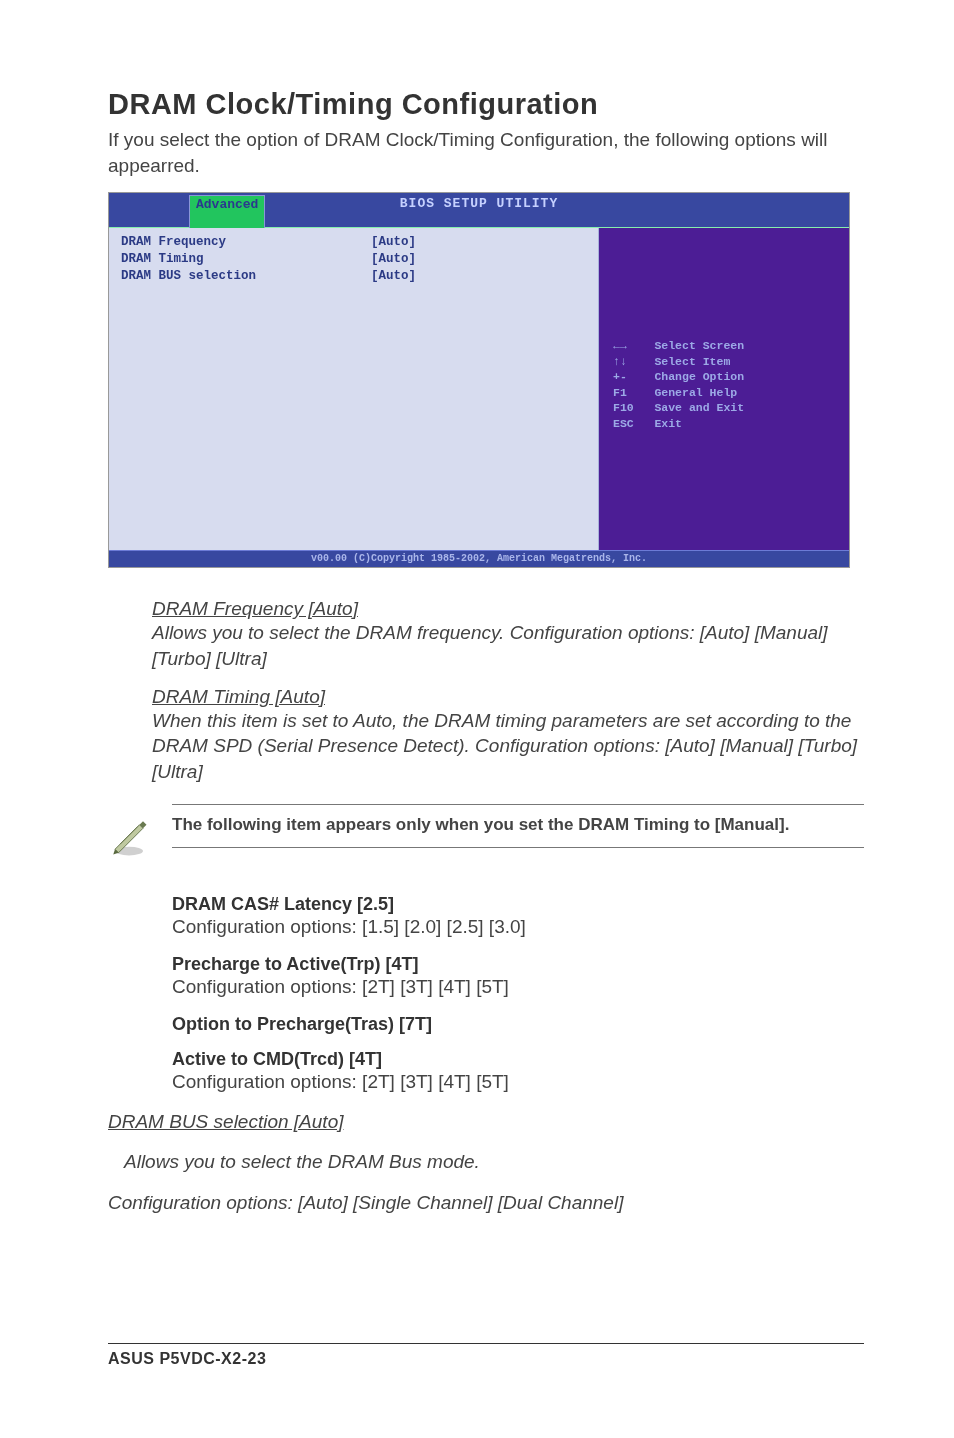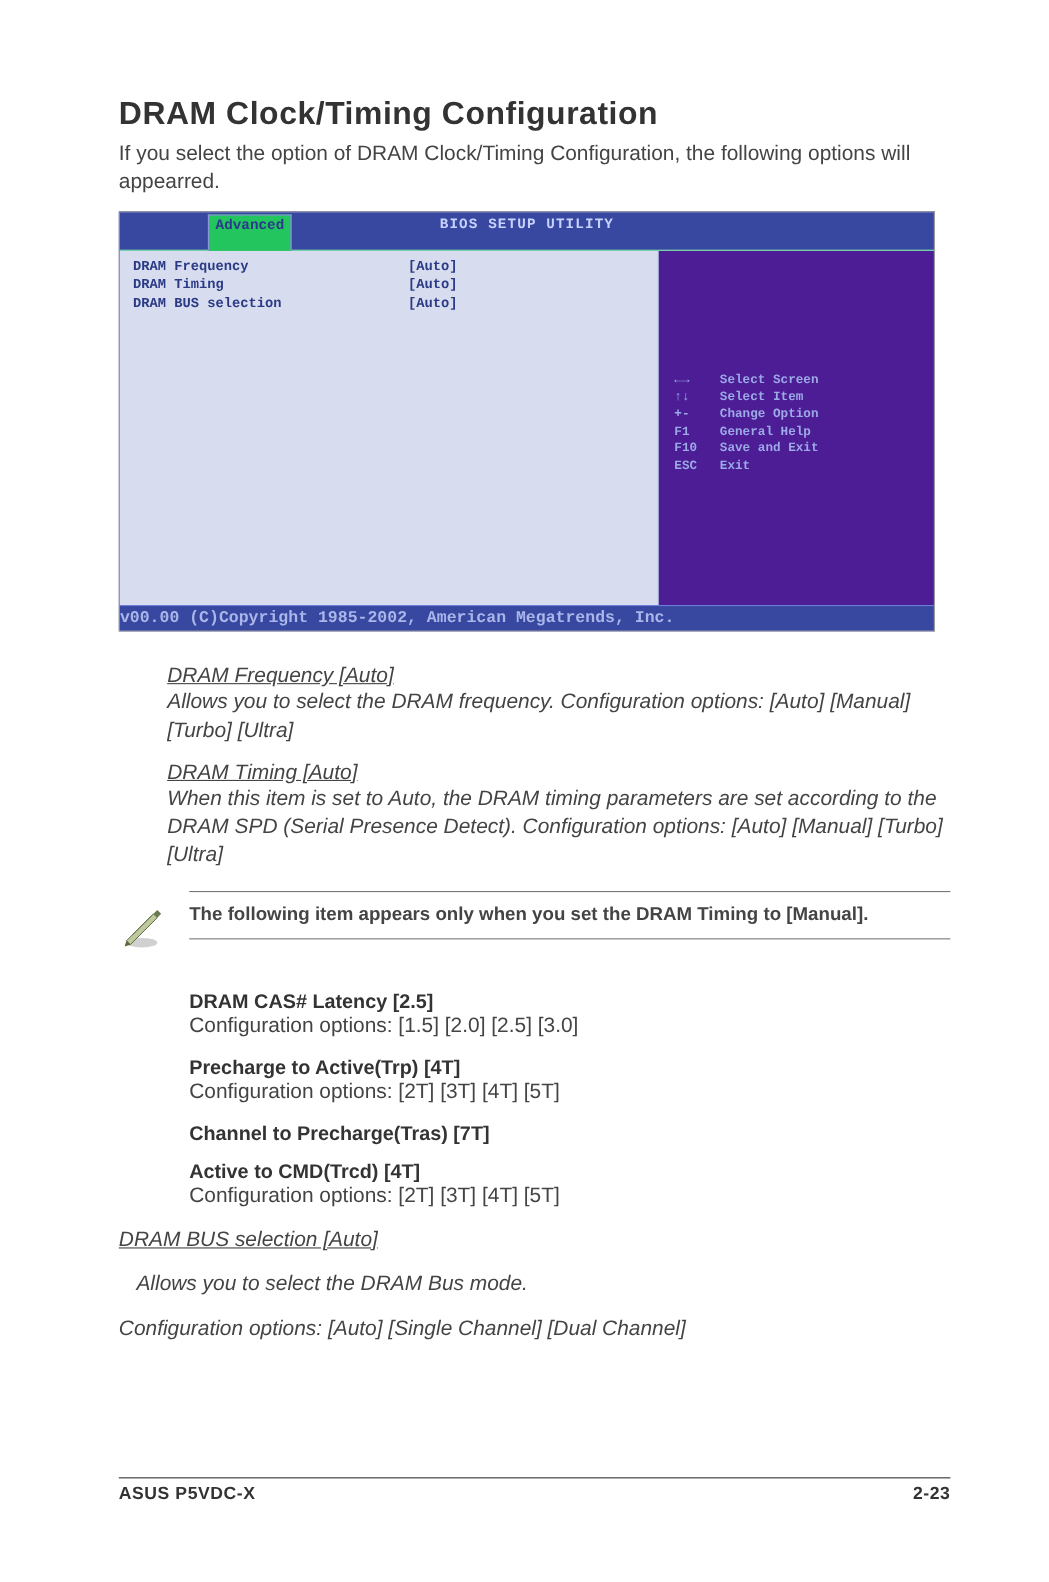--- a/index.html
+++ b/index.html
@@ -87,22 +87,22 @@
     background: #4c1d95;
     color: #9ca9e6;
     font-size: 11.5px;
     padding: 110px 10px 8px 14px;
     line-height: 1.35;
     white-space: pre;
   }
   .bios-footer {
     background: #3848a0;
     color: #aab6ea;
-    text-align: left;
-    font-size: 15px;
+    text-align: center;
+    font-size: 10px;
     padding: 2px 0 3px 0;
     border-top: 1px solid #6c7bd6;
   }
 
   .sub {
     margin-left: 44px;
     margin-top: 30px;
   }
   .sub2 { margin-left: 44px; margin-top: 10px; }
   .sub p, .sub2 p { margin: 0; }
@@ -147,21 +147,20 @@
   .opt-body { font-size: 19px; color: #444; line-height: 1.3; }
 
   .footer-bar {
     position: absolute;
     bottom: 70px;
     left: 108px;
     right: 90px;
     border-top: 1.5px solid #333;
     padding-top: 6px;
     display: flex;
-    justify-content: space-between;
     font-weight: bold;
     letter-spacing: 0.5px;
     font-size: 16px;
     color: #333;
   }
 </style>
 </head>
 <body>
 
 <div class="page">
@@ -213,21 +212,21 @@
 
   <div class="opt-block">
     <div class="opt-title">DRAM CAS# Latency [2.5]</div>
     <div class="opt-body">Configuration options: [1.5] [2.0] [2.5] [3.0]</div>
   </div>
   <div class="opt-block">
     <div class="opt-title">Precharge to Active(Trp) [4T]</div>
     <div class="opt-body">Configuration options: [2T] [3T] [4T] [5T]</div>
   </div>
   <div class="opt-block">
-    <div class="opt-title">Channel to Precharge(Tras) [7T]</div>
+    <div class="opt-title">Option to Precharge(Tras) [7T]</div>
   </div>
   <div class="opt-block">
     <div class="opt-title">Active to CMD(Trcd) [4T]</div>
     <div class="opt-body">Configuration options: [2T] [3T] [4T] [5T]</div>
   </div>
 
   <div style="margin-top:16px">
     <p class="link-head" style="margin:0">DRAM BUS selection [Auto]</p>
     <p class="body-text" style="margin:16px">Allows you to select the DRAM Bus mode.</p>
     <p class="body-text" style="margin:0">Configuration options: [Auto] [Single Channel] [Dual Channel]</p>

